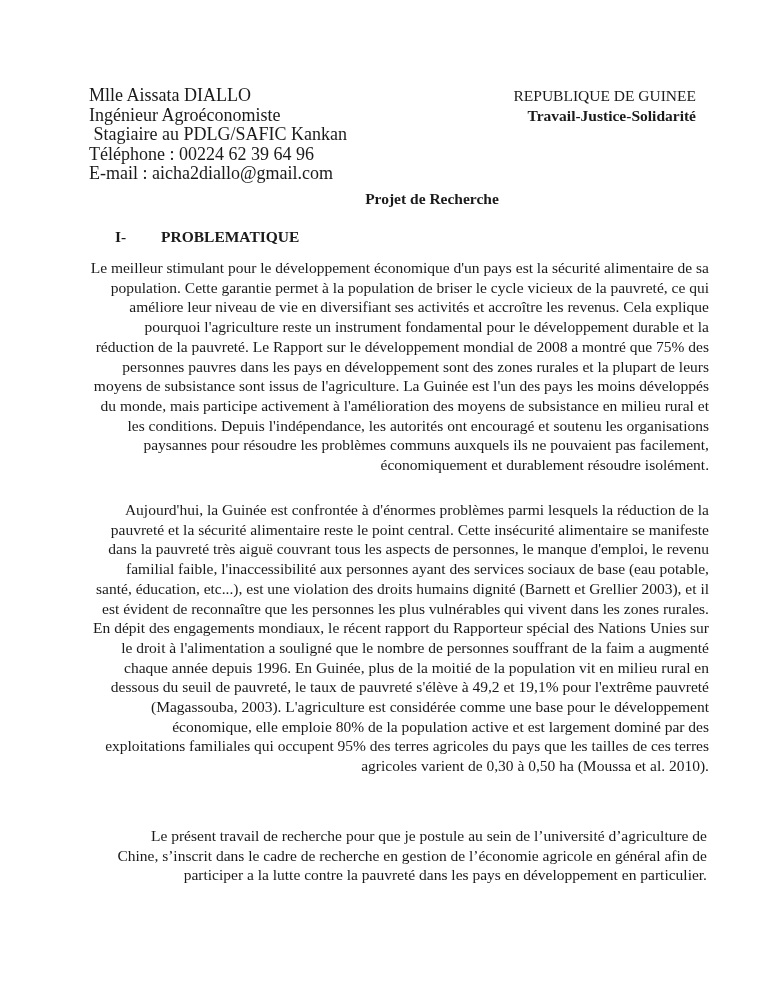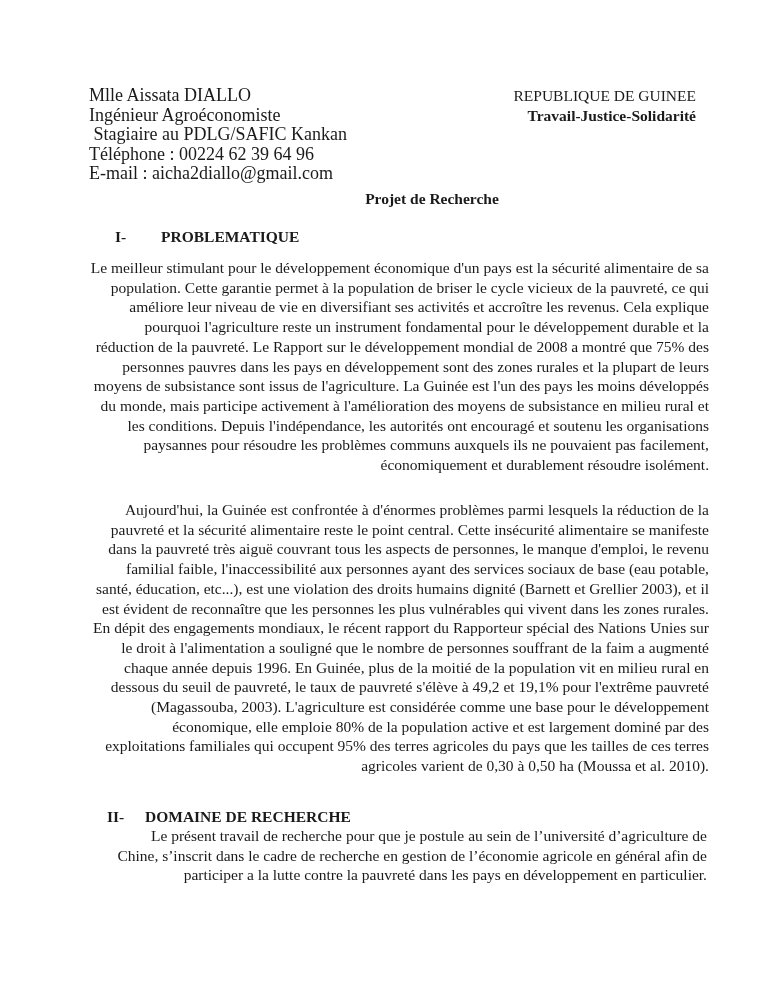--- a/index.html
+++ b/index.html
@@ -42,22 +42,18 @@
   </div>
 
   <div class="para" style="top:258px;">
     <p>Le meilleur stimulant pour le développement économique d'un pays est la sécurité alimentaire de sa population. Cette garantie permet à la population de briser le cycle vicieux de la pauvreté, ce qui améliore leur niveau de vie en diversifiant ses activités et accroître les revenus. Cela explique pourquoi l'agriculture reste un instrument fondamental pour le développement durable et la réduction de la pauvreté. Le Rapport sur le développement mondial de 2008 a montré que 75% des personnes pauvres dans les pays en développement sont des zones rurales et la plupart de leurs moyens de subsistance sont issus de l'agriculture. La Guinée est l'un des pays les moins développés du monde, mais participe activement à l'amélioration des moyens de subsistance en milieu rural et les conditions. Depuis l'indépendance, les autorités ont encouragé et soutenu les organisations paysannes pour résoudre les problèmes communs auxquels ils ne pouvaient pas facilement, économiquement et durablement résoudre isolément.</p>
   </div>
 
   <div class="para" style="top:500px;">
     <p>Aujourd'hui, la Guinée est confrontée à d'énormes problèmes parmi lesquels la réduction de la pauvreté et la sécurité alimentaire reste le point central. Cette insécurité alimentaire se manifeste dans la pauvreté très aiguë couvrant tous les aspects de personnes, le manque d'emploi, le revenu familial faible, l'inaccessibilité aux personnes ayant des services sociaux de base (eau potable, santé, éducation, etc...), est une violation des droits humains dignité (Barnett et Grellier 2003), et il est évident de reconnaître que les personnes les plus vulnérables qui vivent dans les zones rurales. En dépit des engagements mondiaux, le récent rapport du Rapporteur spécial des Nations Unies sur le droit à l'alimentation a souligné que le nombre de personnes souffrant de la faim a augmenté chaque année depuis 1996. En Guinée, plus de la moitié de la population vit en milieu rural en dessous du seuil de pauvreté, le taux de pauvreté s'élève à 49,2 et 19,1% pour l'extrême pauvreté (Magassouba, 2003). L'agriculture est considérée comme une base pour le développement économique, elle emploie 80% de la population active et est largement dominé par des exploitations familiales qui occupent 95% des terres agricoles du pays que les tailles de ces terres agricoles varient de 0,30 à 0,50 ha (Moussa et al. 2010).</p>
   </div>
 
-  <div class="sec" style="left:107px; top:808px;">
-    <span class="num" style="width:38px;">II-</span>
-    <span>DOMAINE DE RECHERCHE</span>
-  </div>
 
   <div class="para" style="left:107px; width:600px; top:826px;">
     <p>Le présent travail de recherche pour que je postule au sein de l’université d’agriculture de Chine, s’inscrit dans le cadre de recherche en gestion de l’économie agricole en général afin de participer a la lutte contre la pauvreté dans les pays en développement en particulier.</p>
   </div>
 
 </div>
 
 </body></html>

